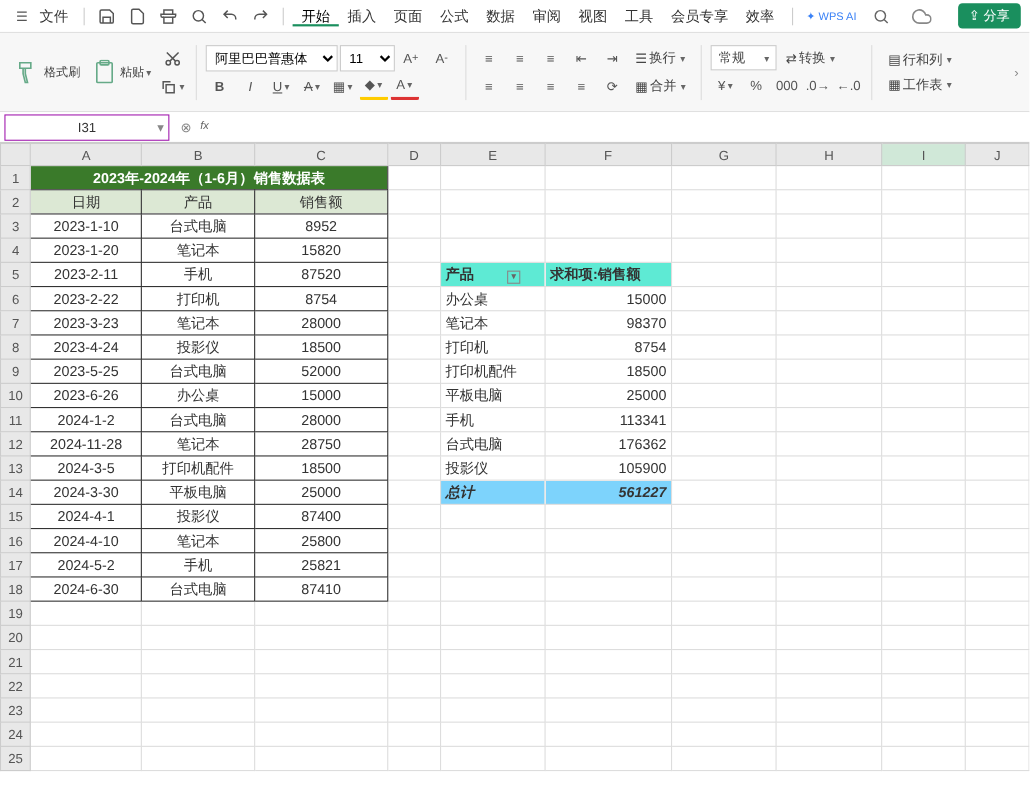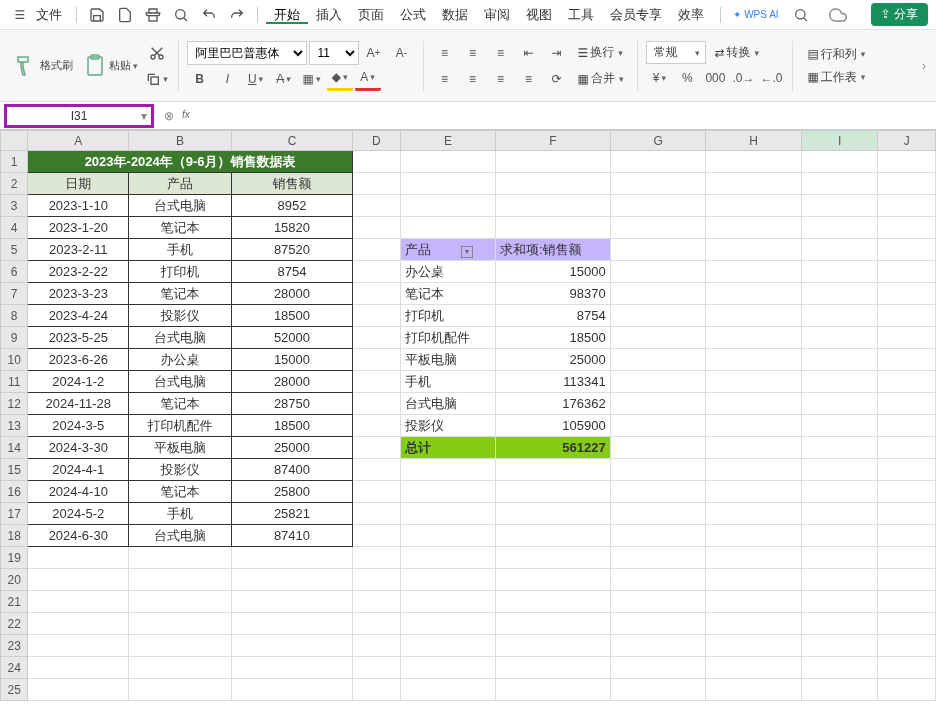--- a/index.html
+++ b/index.html
@@ -25,39 +25,39 @@
 .small-btn { width: 26px; height: 24px; display: flex; align-items: center; justify-content: center; cursor: pointer; color: #555; border-radius: 2px; }
 .font-select { height: 24px; border: 1px solid #ccc; background: #fff; padding: 0 4px; font-size: 12px; min-width: 120px; }
 .size-select { height: 24px; border: 1px solid #ccc; background: #fff; padding: 0 4px; font-size: 12px; width: 50px; }
 .dropdown-arrow { font-size: 9px; color: #666; margin-left: 2px; }
 .ribbon-btn-group { display: flex; flex-direction: column; gap: 2px; }
 .ribbon-row { display: flex; gap: 2px; }
 .text-btn { padding: 2px 6px; cursor: pointer; font-size: 12px; color: #444; display: flex; align-items: center; gap: 2px; }
 
 
 .formula-bar { height: 28px; border-bottom: 1px solid #ccc; display: flex; align-items: center; background: #fff; }
-.name-box { width: 150px; height: 24px; border: 3px solid #a21caf; margin: 0 4px; display: flex; align-items: center; padding: 0 6px; font-size: 12px; justify-content: center; position: relative; }
+.name-box { width: 150px; height: 24px; border: 1px solid #a21caf; margin: 0 4px; display: flex; align-items: center; padding: 0 6px; font-size: 12px; justify-content: center; position: relative; }
 .name-box .dd { position: absolute; right: 4px; color: #888; }
 .fx-icons { display: flex; gap: 4px; padding: 0 6px; color: #888; }
 .fx-label { font-style: italic; color: #666; margin-left: 4px; font-size: 10px; }
 .formula-input { flex: 1; height: 24px; border: none; padding: 0 6px; font-size: 12px; }
 
 
 .grid-area { position: relative; overflow: auto; height: calc(726px - 30px - 72px - 28px); }
 table.grid { border-collapse: collapse; table-layout: fixed; }
 .col-header th { background: #e8e8e8; border: 1px solid #ccc; height: 20px; font-weight: normal; font-size: 12px; color: #555; text-align: center; }
 .col-header th.sel { background: #d0e8d8; }
 .row-header { background: #e8e8e8; border: 1px solid #ccc; width: 28px; text-align: center; font-size: 12px; color: #555; }
 td.cell { border: 1px solid #ddd; height: 22px; padding: 0 4px; font-size: 13px; white-space: nowrap; overflow: hidden; }
 td.data-border { border: 1px solid #333; }
 .title-cell { background: #3a7a2a; color: #fff; font-weight: bold; text-align: center; font-size: 15px; }
 .header-cell { background: #dce8d4; font-weight: normal; text-align: center; }
 .data-c { text-align: center; }
-.pivot-hdr { background: #c4b5fd; font-weight: normal; }
-.pivot-total { background: #84cc16; font-weight: bold; }
+.pivot-hdr { background: #5eead4; font-weight: bold; }
+.pivot-total { background: #7dd3fc; font-weight: bold; font-style: italic; }
 .pivot-num { text-align: right; }
 .pivot-filter { display: inline-block; width: 12px; height: 12px; border: 1px solid #888; margin-left: 30px; font-size: 8px; text-align: center; line-height: 10px; color: #666; }
 .corner { background: #e8e8e8; border: 1px solid #ccc; width: 28px; height: 20px; }
 
 svg { display: block; }
 </style>
 </head>
 <body>
 
 <div class="top-bar">
@@ -253,21 +253,21 @@
           <th>D</th>
           <th>E</th>
           <th>F</th>
           <th>G</th>
           <th>H</th>
           <th class="sel">I</th>
           <th>J</th>
         </tr>
         <tr>
           <td class="row-header">1</td>
-          <td class="cell title-cell data-border" colspan="3">2023年-2024年（9-6月）销售数据表</td>
+          <td class="cell title-cell data-border" colspan="3">2023年-2024年（1-6月）销售数据表</td>
           <td class="cell"></td>
           <td class="cell"></td>
           <td class="cell"></td>
           <td class="cell"></td>
           <td class="cell"></td>
           <td class="cell"></td>
           <td class="cell"></td>
         </tr>
         <tr>
           <td class="row-header">2</td>

